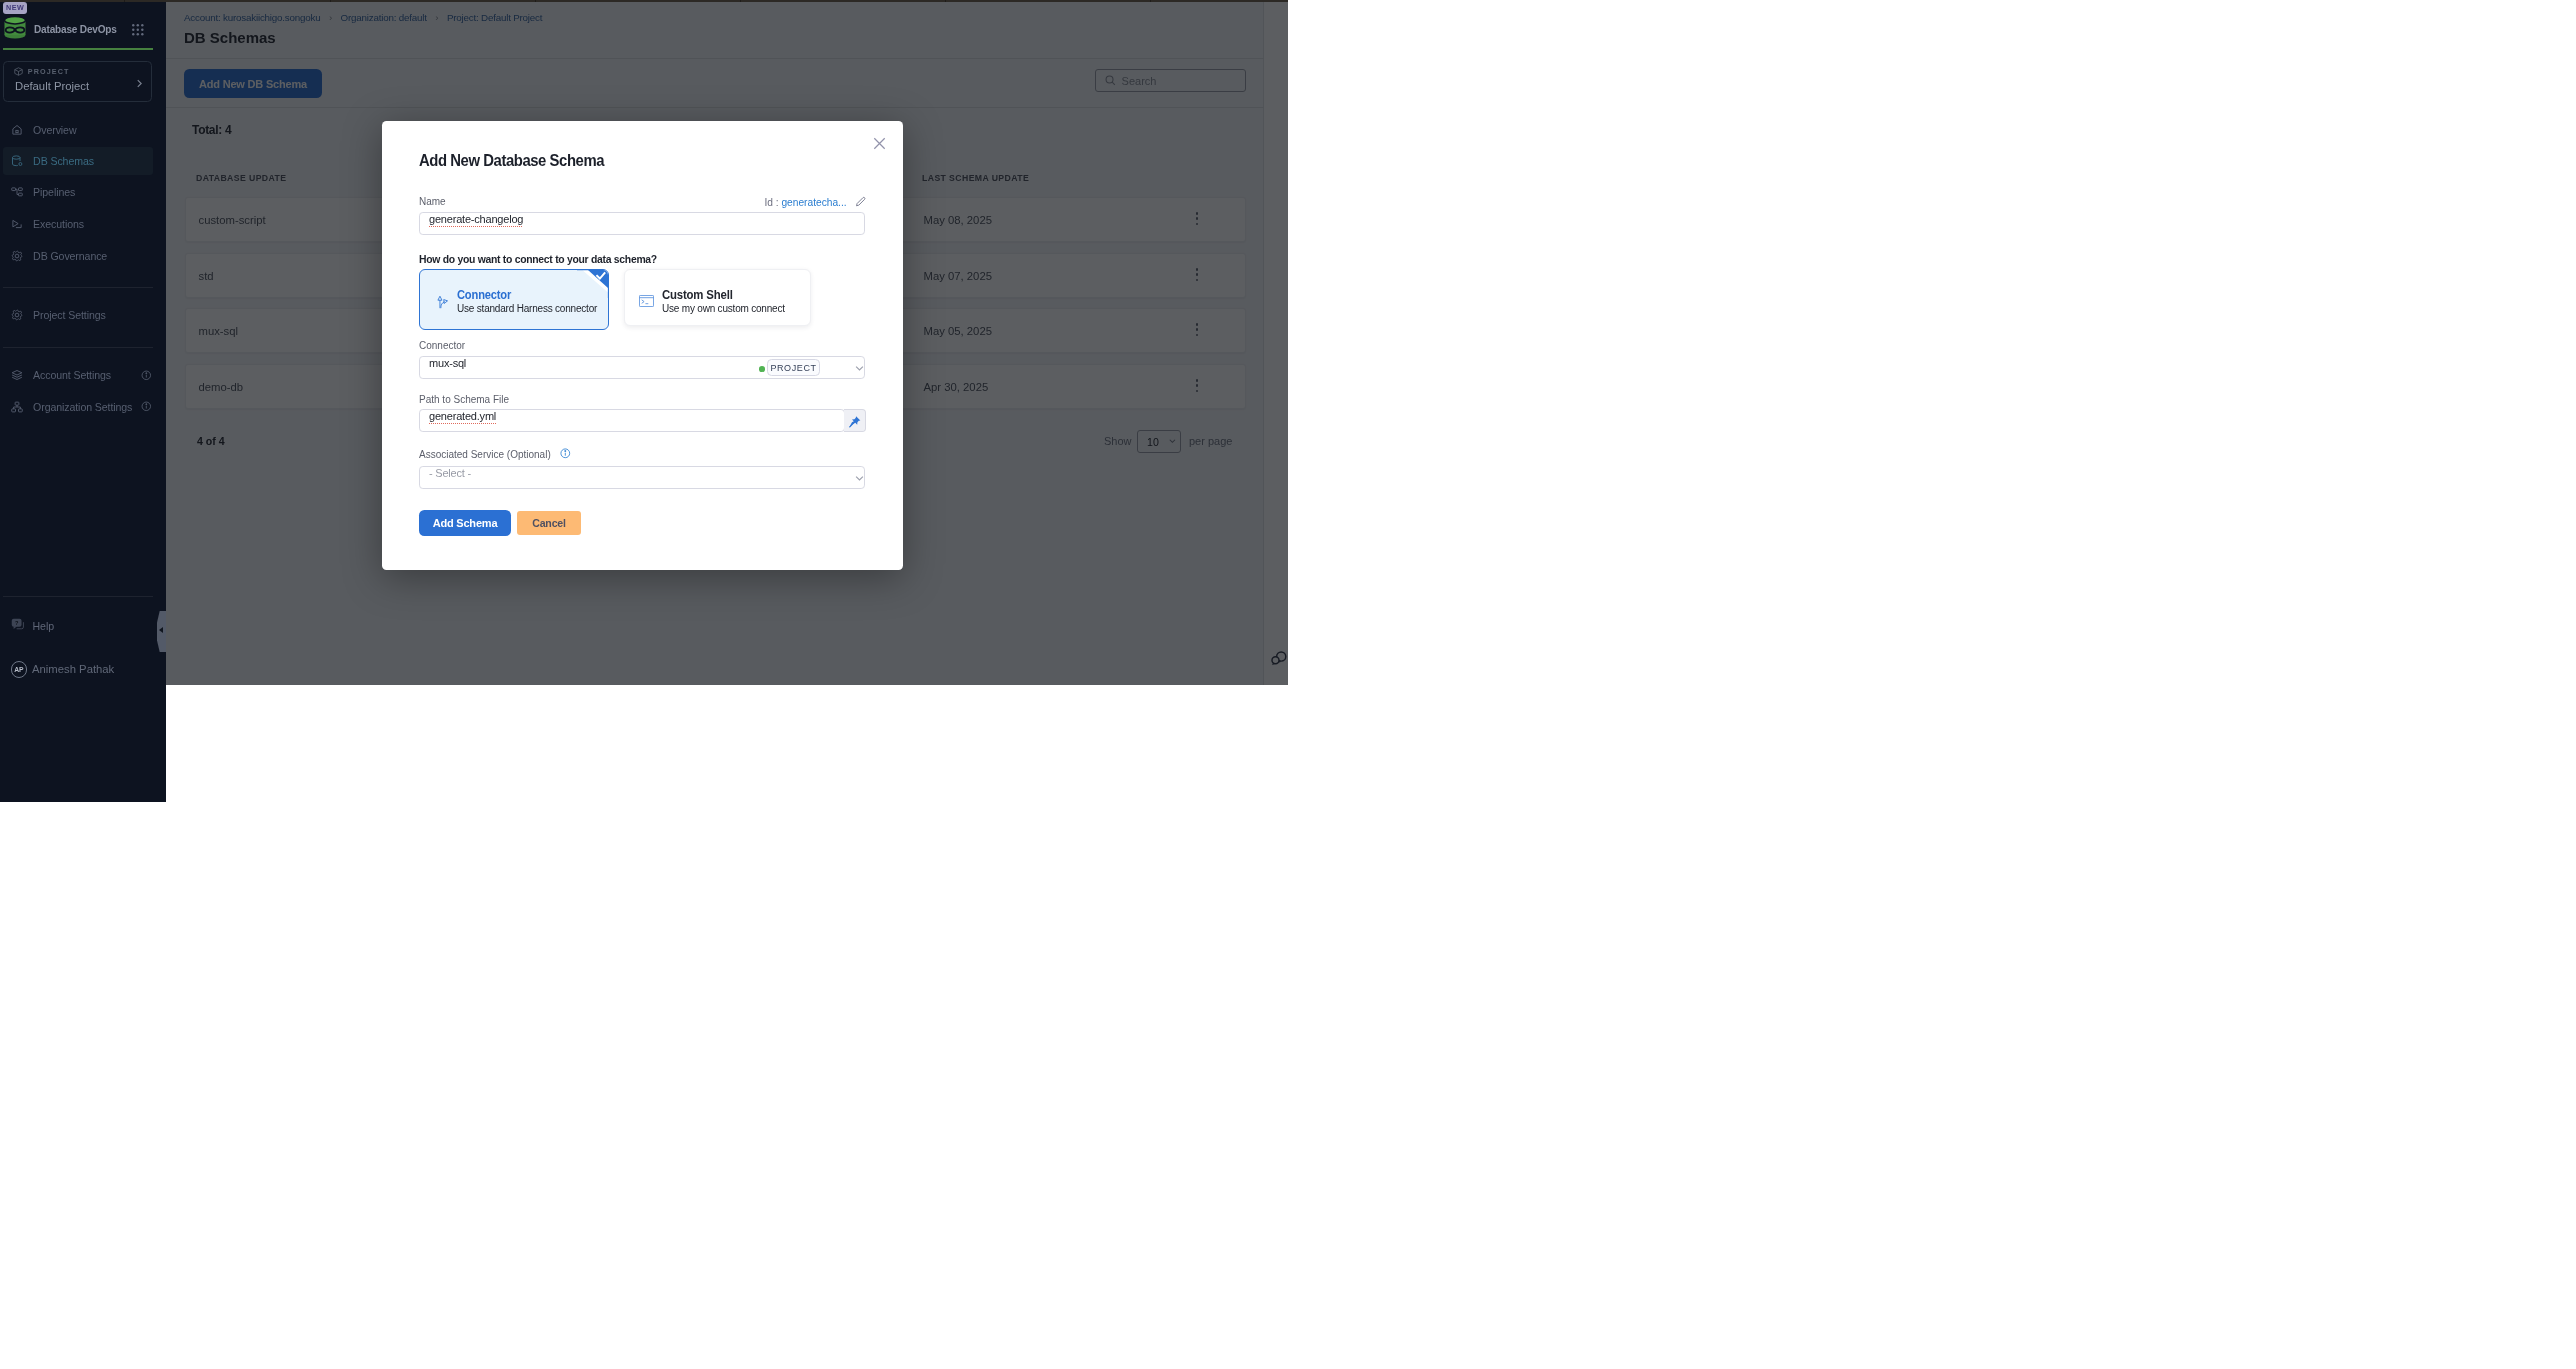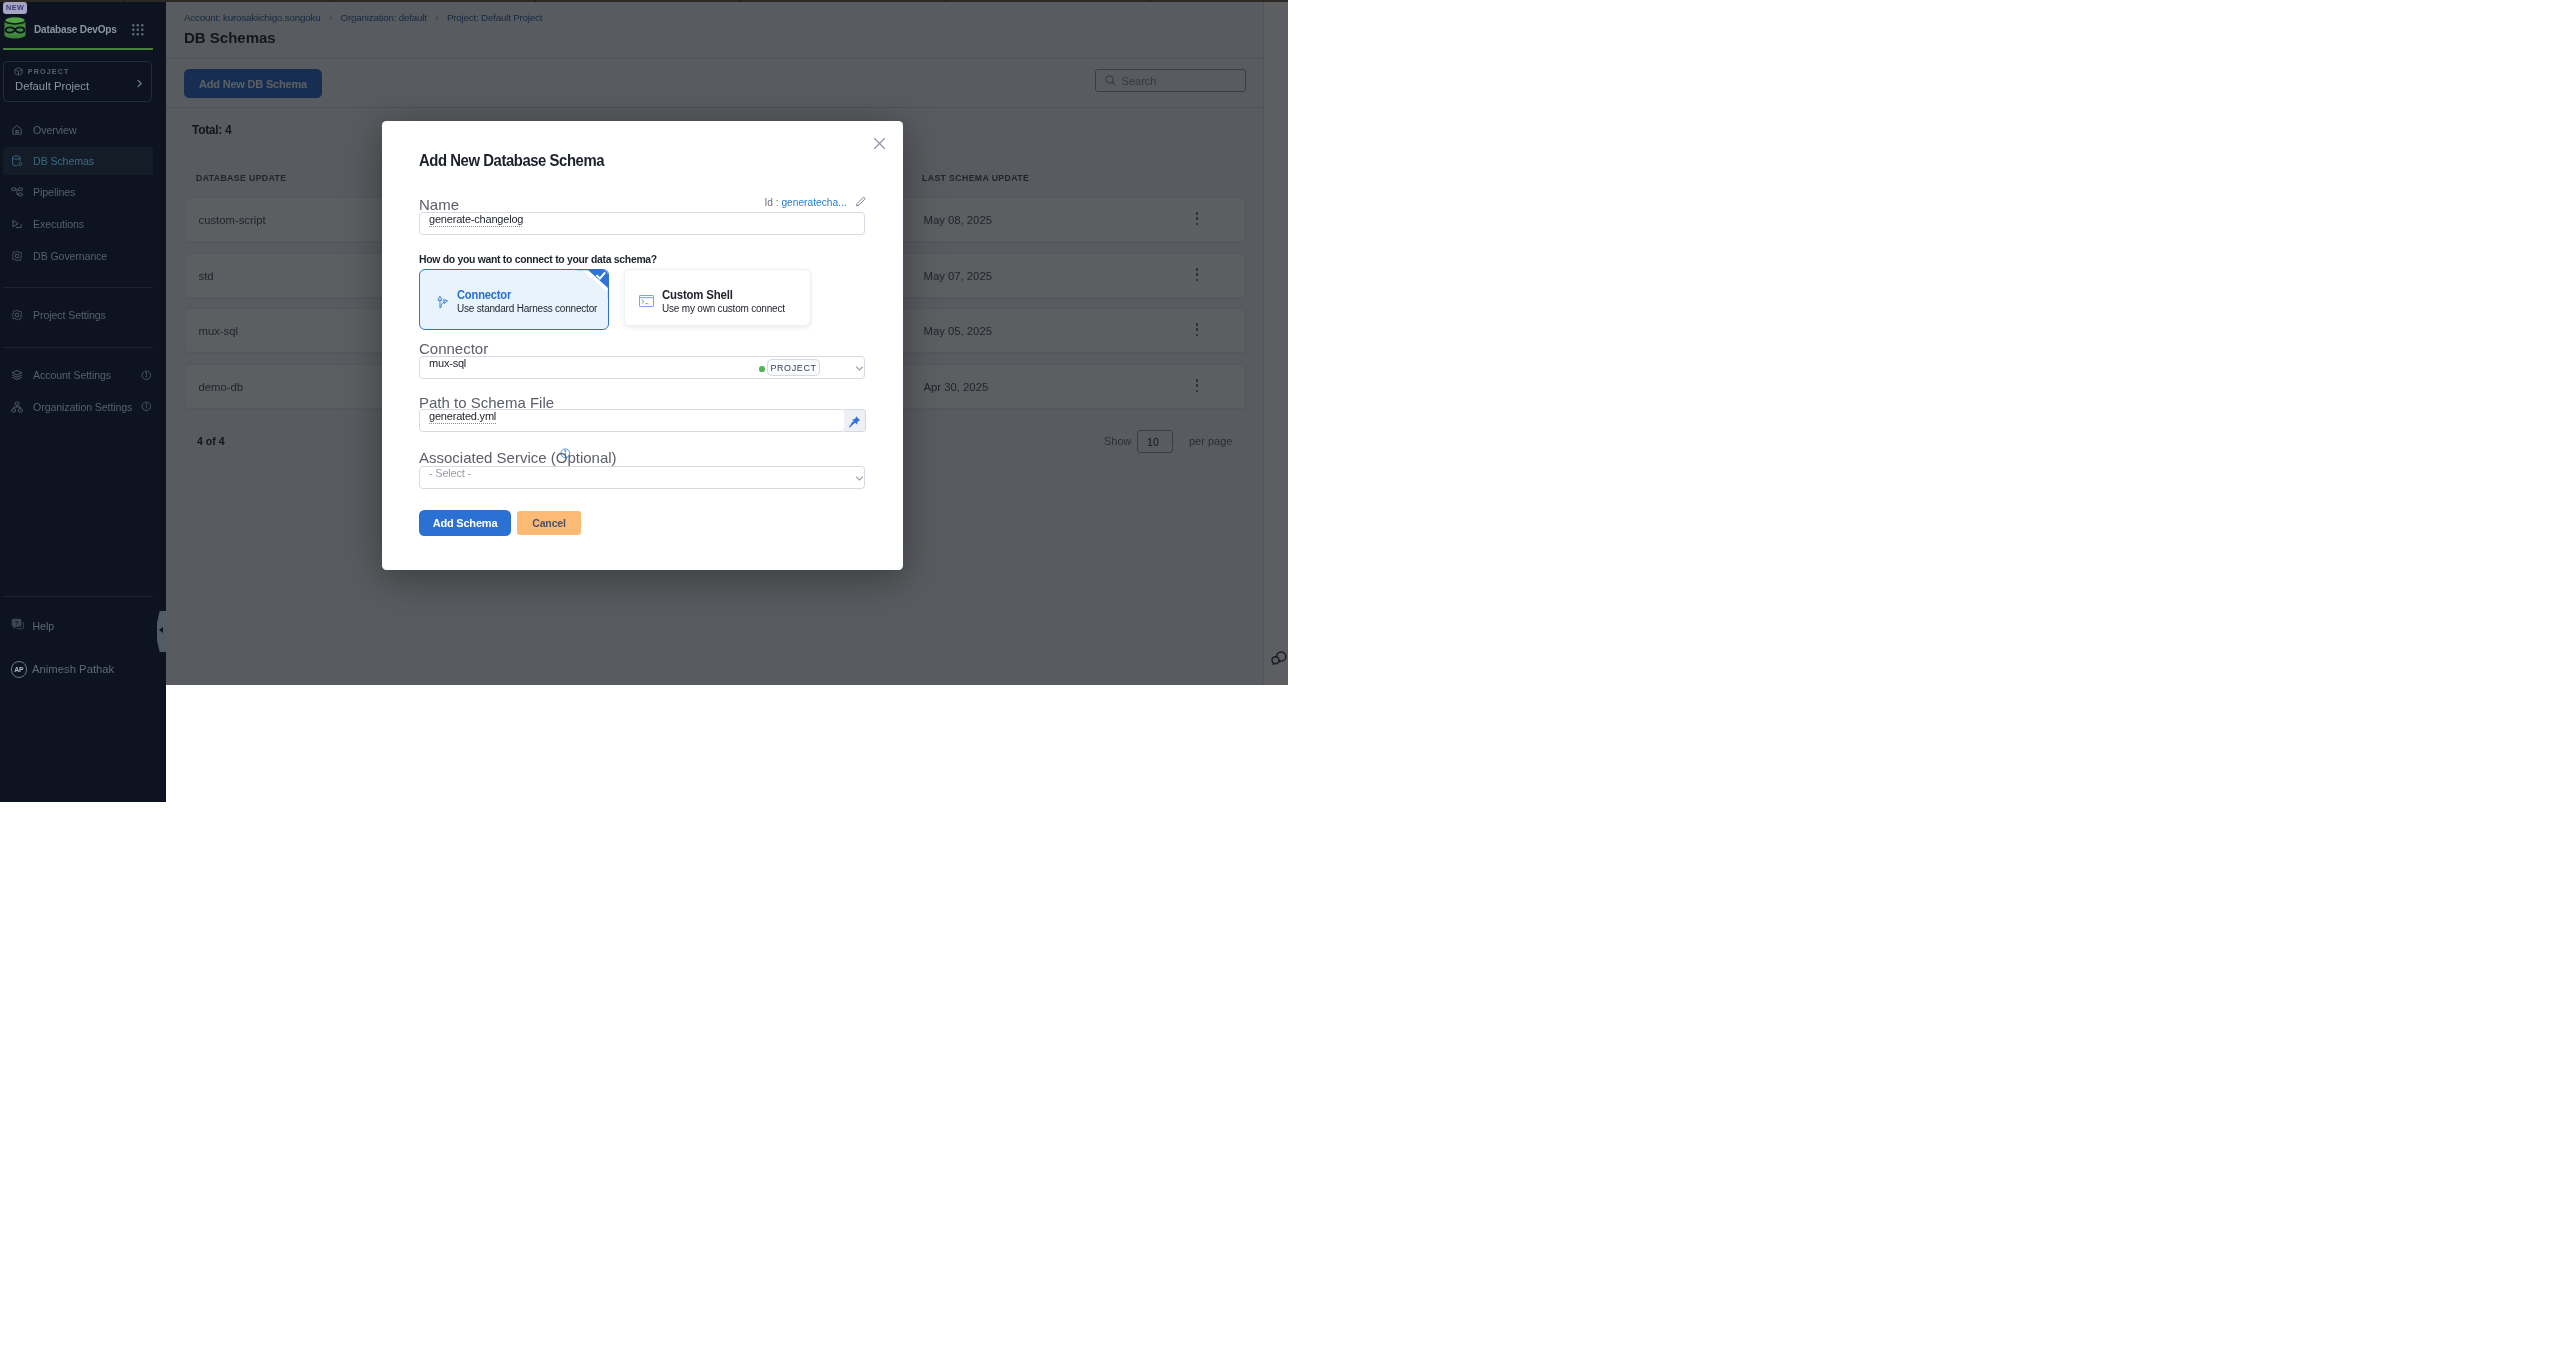--- a/index.html
+++ b/index.html
@@ -55,32 +55,32 @@
   .thead { position:absolute; top:173px; font-size:8.7px; font-weight:700; letter-spacing:0.4px; color:#4c505b; }
   .row { position:absolute; left:18.5px; width:1061px; height:45px; background:#ffffff;
     border:0.8px solid #e9ebef; border-radius:3px; box-shadow:0 0.8px 1.5px rgba(40,41,61,0.06); }
   .rname { position:absolute; left:13px; top:16px; font-size:11.3px; color:#4b505b; }
   .rdate { position:absolute; left:738px; top:16px; font-size:11.3px; color:#4b505b; }
   .rdots { position:absolute; left:1010px; top:14.3px; width:3px; }
   .dot { width:2.6px; height:2.6px; border-radius:50%; background:#5d636d; margin-bottom:2.6px; }
   .footrow { position:absolute; left:0; top:430px; width:1098px; height:23.4px; }
   .fof { position:absolute; left:31px; top:5.3px; font-size:10.6px; font-weight:700; color:#22262f;}
   .show { position:absolute; left:938px; top:5.3px; font-size:11px; color:#6d7380; }
-  .pagesel { position:absolute; left:971px; top:0; width:36px; height:23px; border:0.8px solid #989ca6;
+  .pagesel { position:absolute; left:971px; top:0; width:44px; height:23px; border:0.8px solid #989ca6;
     border-radius:3px; font-size:10.6px; color:#22262f; display:flex; align-items:center; }
   .perpage { position:absolute; left:1023px; top:5.3px; font-size:11px; color:#6d7380; }
   
   #overlay { position:absolute; left:166px; top:0; width:1122px; height:685px;
     background:rgba(12,15,19,0.67); z-index:20; }
   
   #modal { position:absolute; left:382px; top:121px; width:521px; height:449px; background:#ffffff;
     border-radius:4.5px; box-shadow:0 7.5px 38px rgba(0,0,0,0.35); z-index:30; }
   .mclose { position:absolute; right:17px; top:15.5px; width:13px; height:13px; }
   .mtitle { position:absolute; left:37px; top:29px; font-size:17.3px; font-weight:700; color:#1c202a; letter-spacing:-0.5px; transform:scaleX(0.86); transform-origin:left top; }
-  .mlabel { font-size:15px; color:#5b5e6a; position:absolute; left:37px; }
+  .mlabel { font-size:10px; color:#5b5e6a; position:absolute; left:37px; }
   .idrow { position:absolute; right:37px; top:75px; font-size:10.2px; color:#6a6d78; }
   .idrow .blue { color:#2a7dd0; }
   .minput { position:absolute; left:37px; width:446px; height:23px; border:0.8px solid #d8d9e3;
     border-radius:3.8px; background:#fff; font-size:11px; color:#23262e; display:flex; align-items:flex-start;
     padding-left:9px; letter-spacing:-0.2px; }
   .redul { text-decoration:underline; text-decoration-style:dotted; text-decoration-color:#e06a5c;
     text-decoration-thickness:0.8px; text-underline-offset:3px; }
   .mq { position:absolute; left:37px; top:132px; font-size:11px; font-weight:700; color:#1e222b; letter-spacing:-0.3px; transform:scaleX(0.945); transform-origin:left top; }
   .card1 { position:absolute; left:37px; top:148px; width:190px; height:61px; background:#e8f3fc;
     border:1.1px solid #2e74d4; border-radius:6px; overflow:hidden; }

